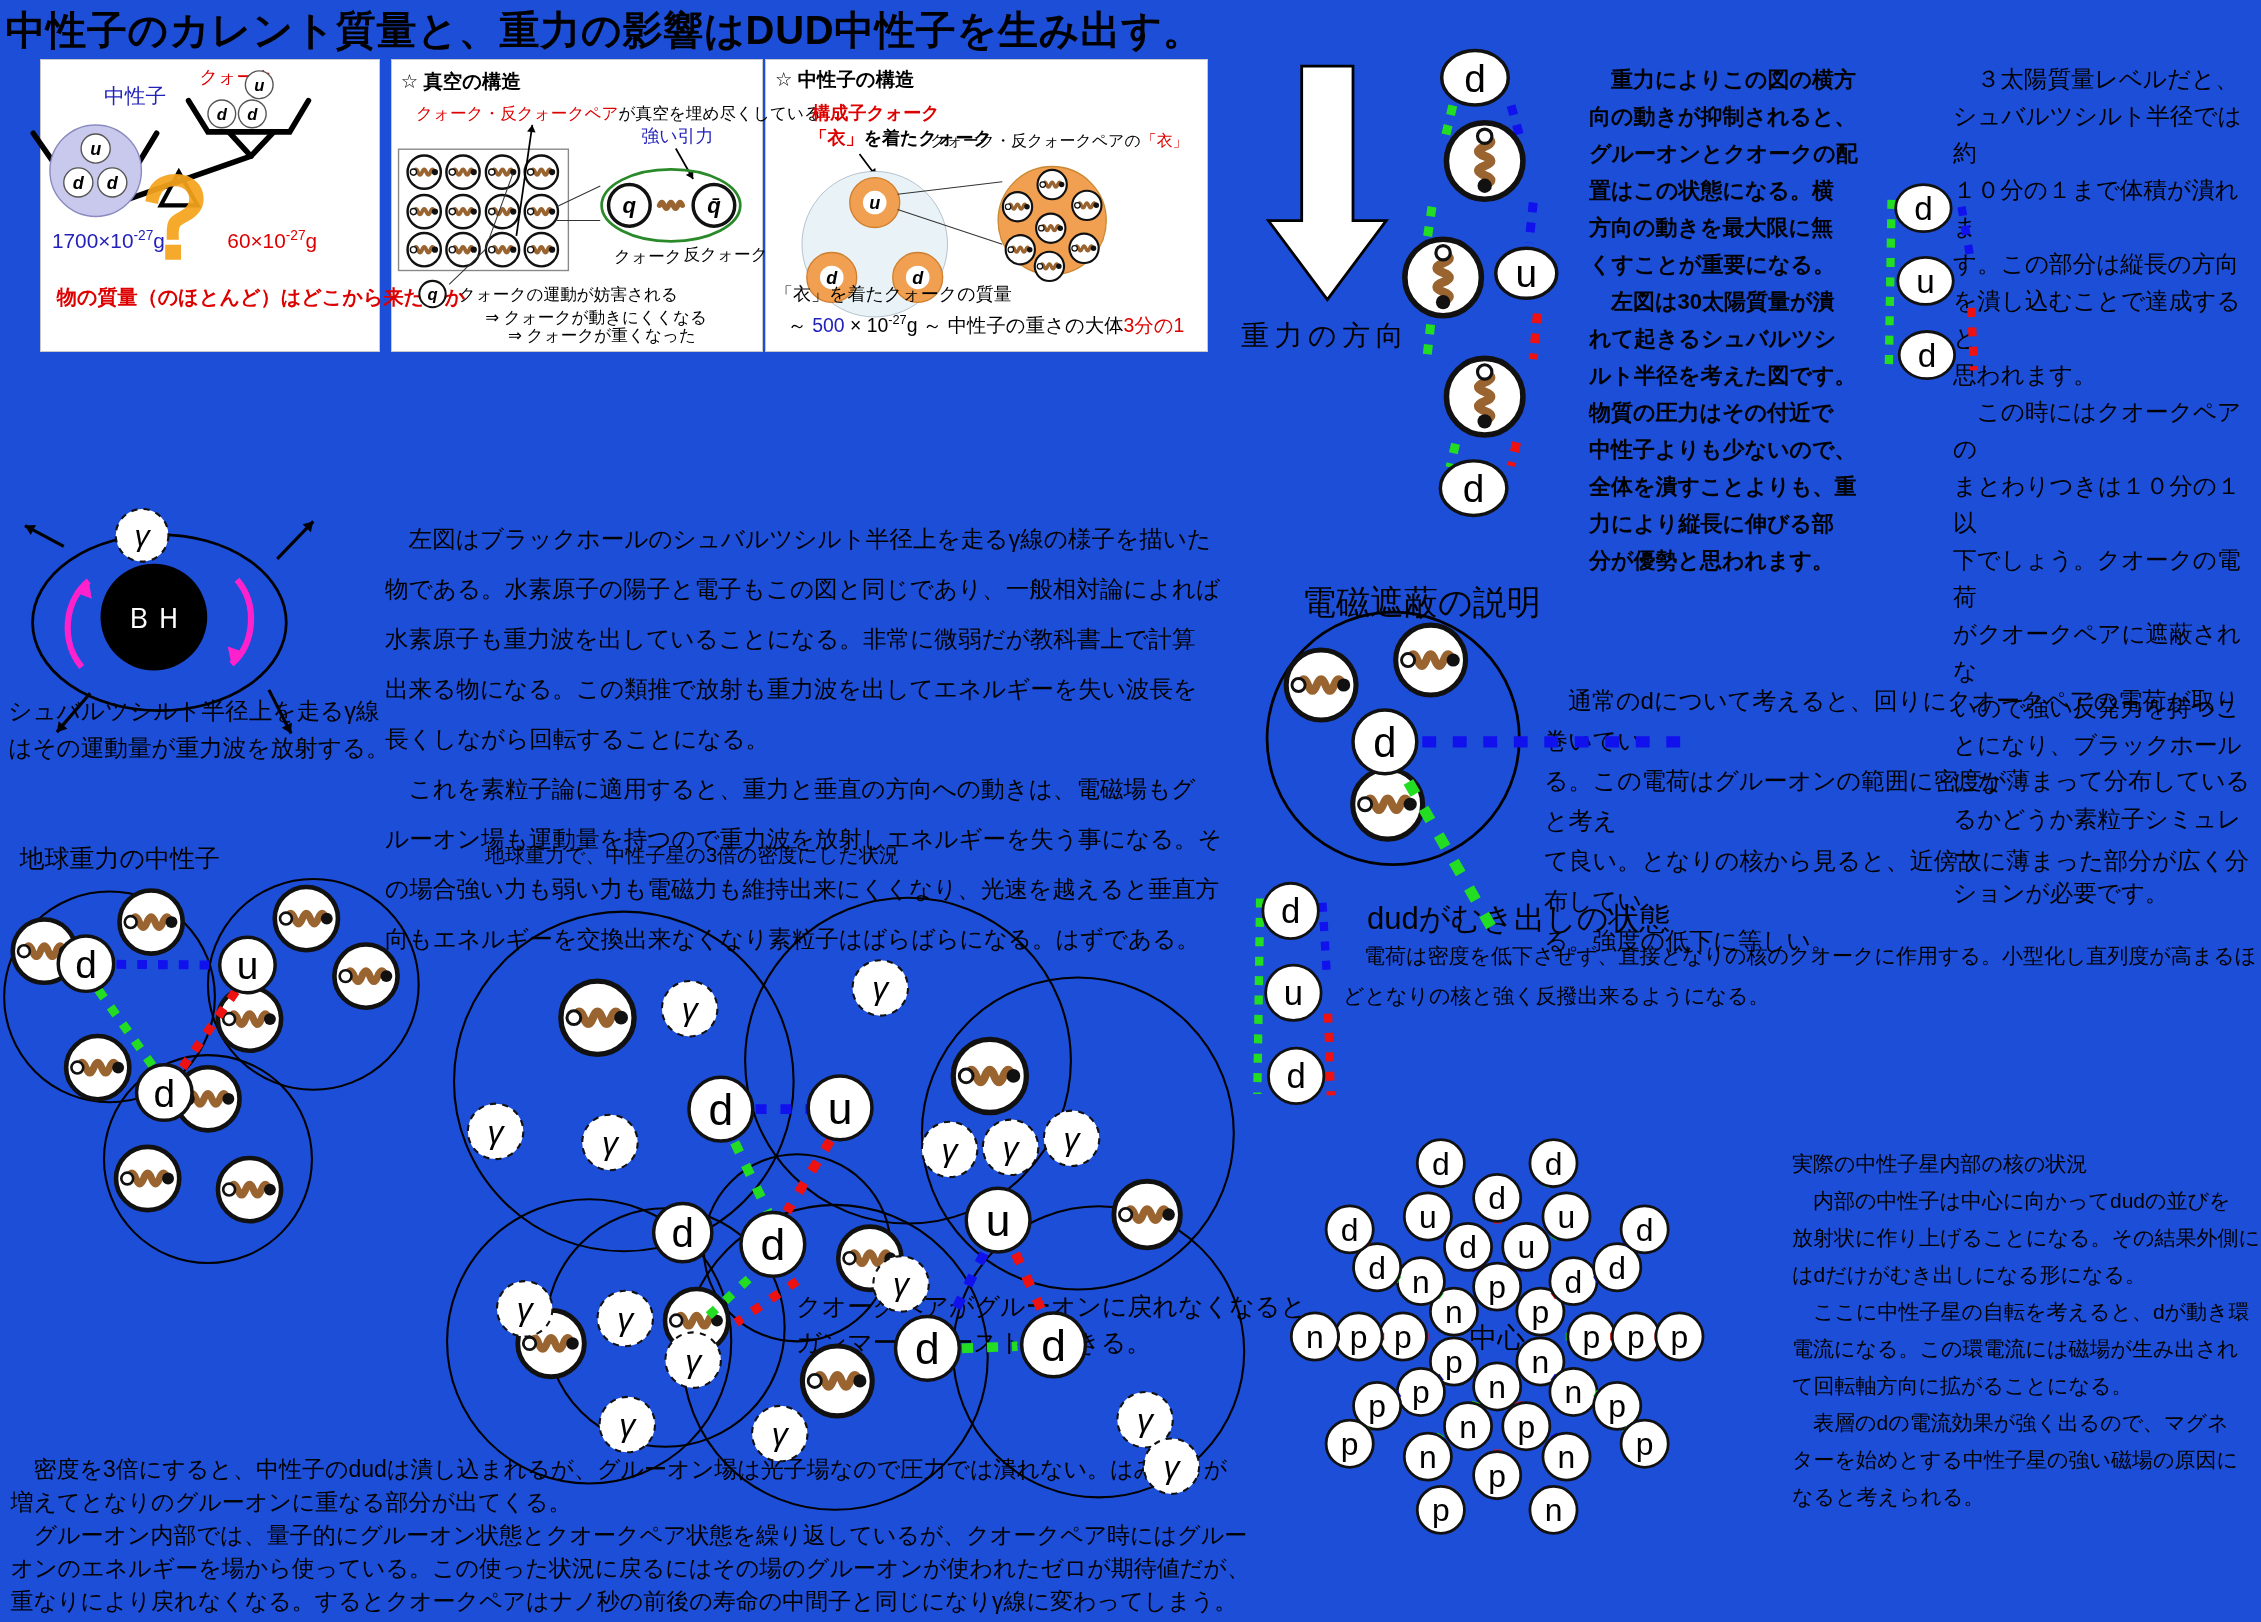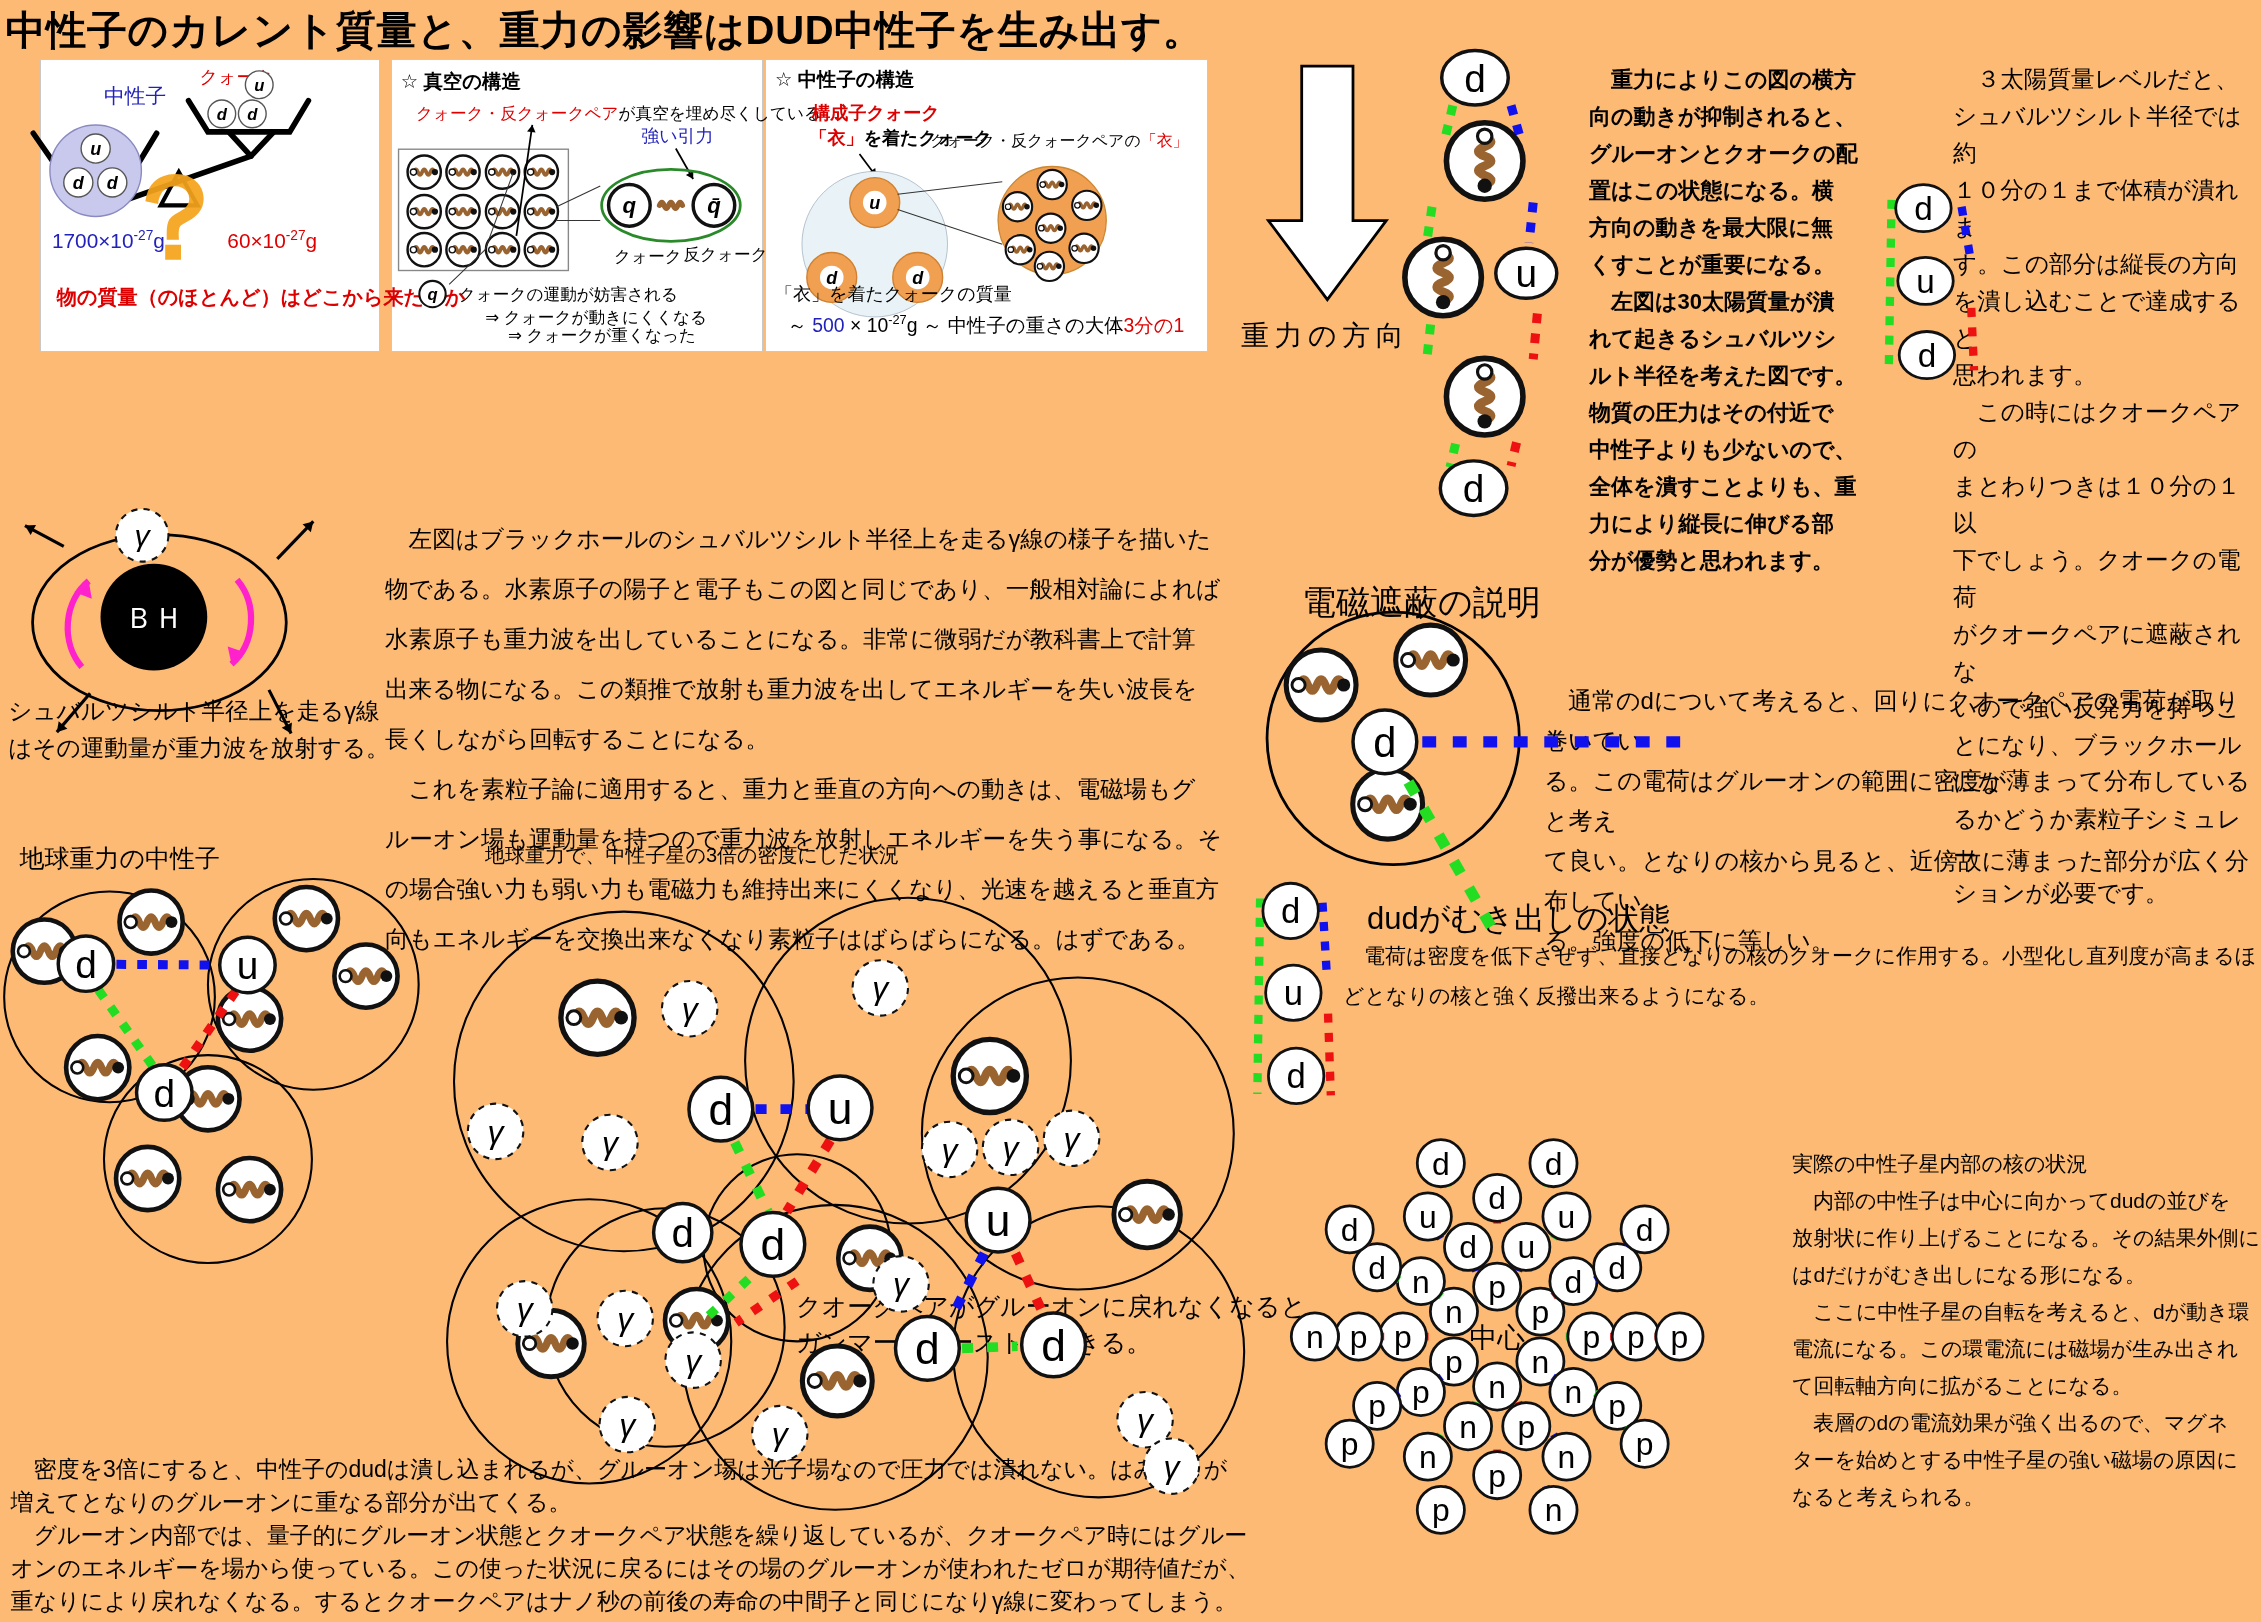--- a/index.html
+++ b/index.html
@@ -1,17 +1,17 @@
 <!DOCTYPE html>
 <html style="font-size:11px"><head>
 <meta charset="utf-8">
 <style>
   html,body{margin:0;padding:0;background:#fff;}
   body{font-family:"Liberation Sans","DejaVu Sans",sans-serif;color:#000;}
-  #page{position:relative;width:2261px;height:1623px;overflow:hidden;background:#fdba74;}
+  #page{position:relative;width:2261px;height:1623px;overflow:hidden;background:#1d4ed8;}
   .abs{position:absolute;white-space:pre-line;}
   .panel{position:absolute;border:1.4px solid #c8c8c8;background:#fff;}
   #title{font-size:40px;font-weight:bold;letter-spacing:0.7px;}
   svg text{font-family:"Liberation Sans","DejaVu Sans",sans-serif;}
 </style>
 </head>
 <body>
 
 <div id="page">
 

